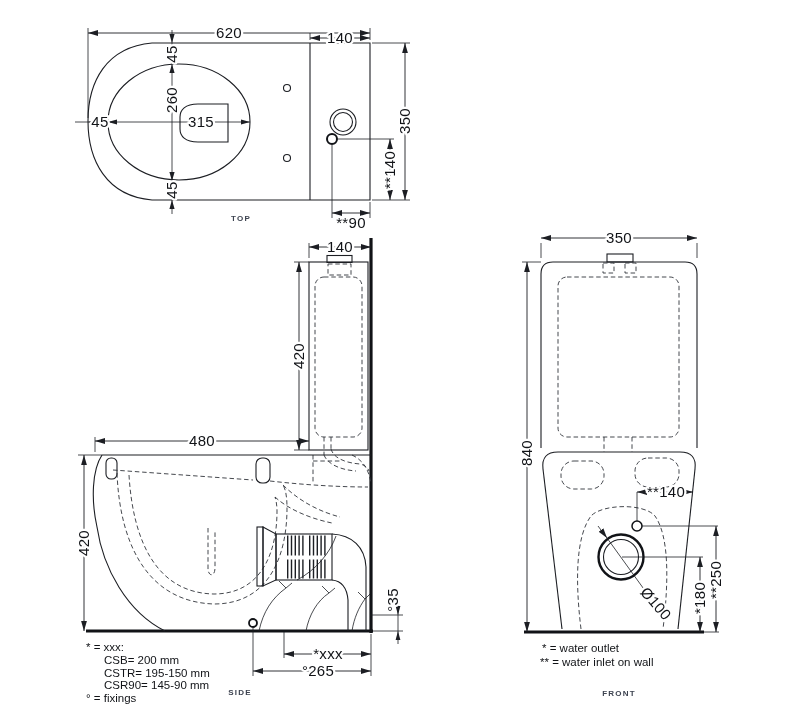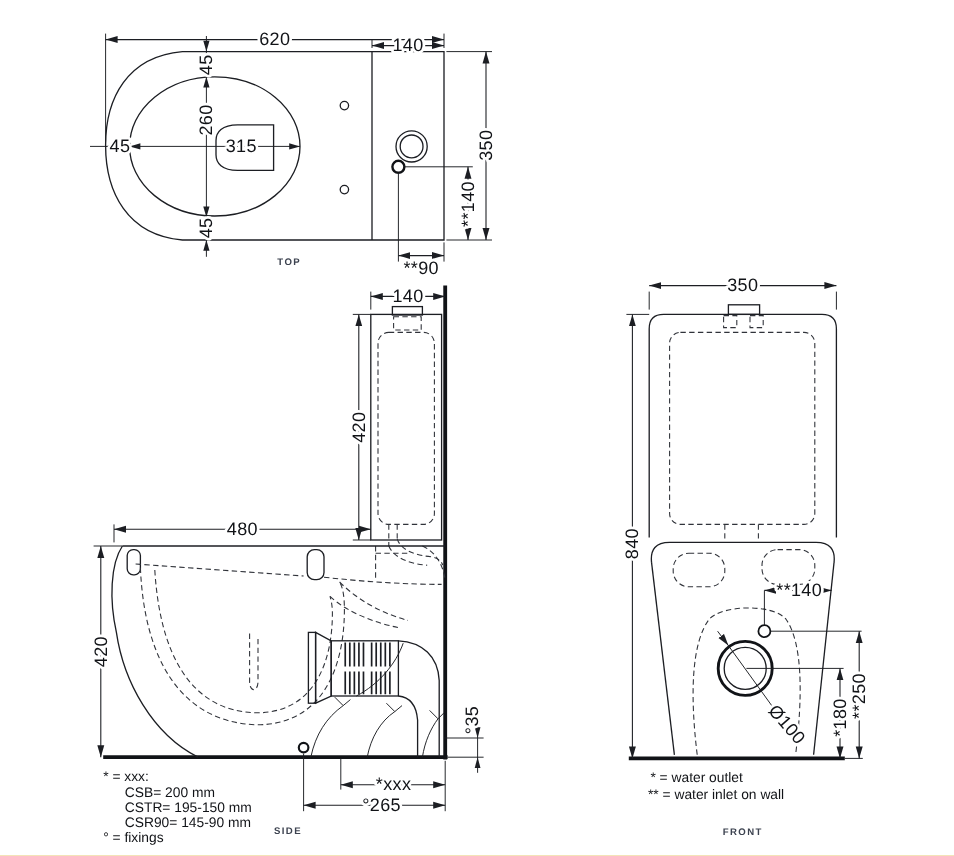--- a/index.html
+++ b/index.html
@@ -1,16 +1,16 @@
 <!DOCTYPE html>
 <html><head>
 <meta charset="utf-8">
 <style>
   html,body{margin:0;padding:0;background:#f2f2f2;}
-  .sheet{position:relative;width:795px;height:713px;background:#eab308;overflow:hidden;
+  .sheet{position:relative;width:795px;height:713px;background:#737373;overflow:hidden;
          font-family:"Liberation Sans",sans-serif;}
   svg{display:block;}
   .ln{stroke:#1c1e23;stroke-width:1.1;fill:none;stroke-linecap:butt;}
   .thin{stroke:#1c1e23;stroke-width:0.8;fill:none;}
   .thick{stroke:#111317;stroke-width:3.2;fill:none;}
   .dash{stroke:#30333a;stroke-width:0.9;fill:none;stroke-dasharray:4.5 2.8;}
   .diml{stroke:#1c1e23;stroke-width:0.9;fill:none;}
   .arrw{fill:#1c1e23;stroke:none;}
   text{font-family:"Liberation Sans",sans-serif;}
   .dim{font-size:15px;fill:#111317;text-anchor:middle;paint-order:stroke;stroke:#ffffff;

